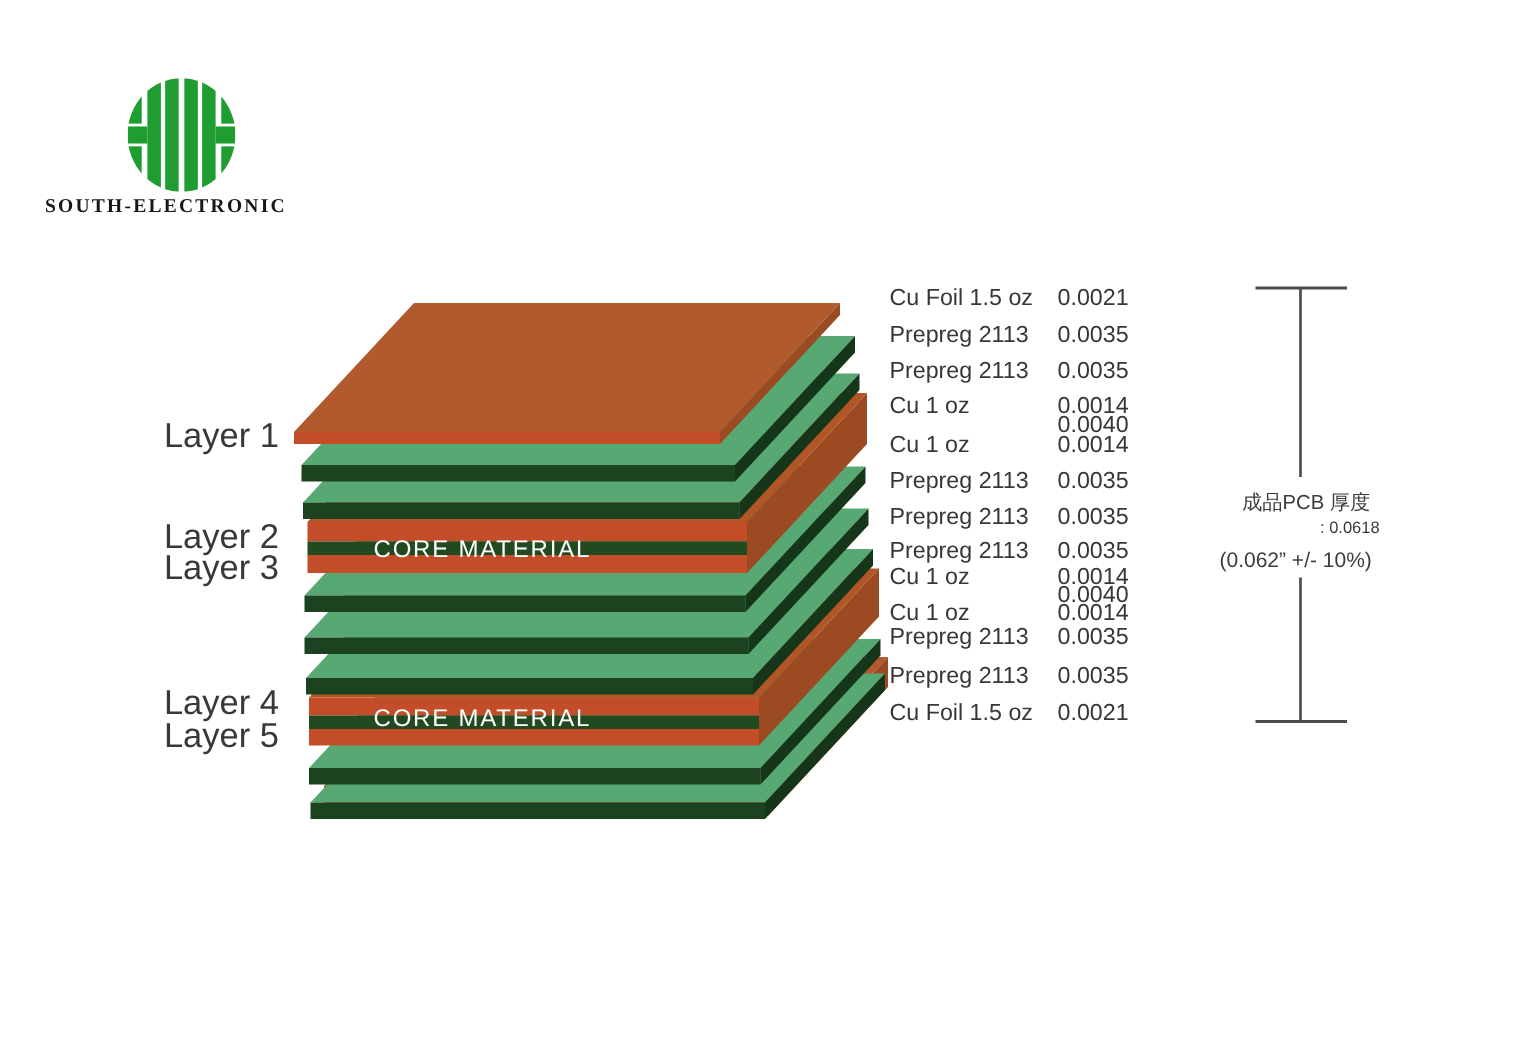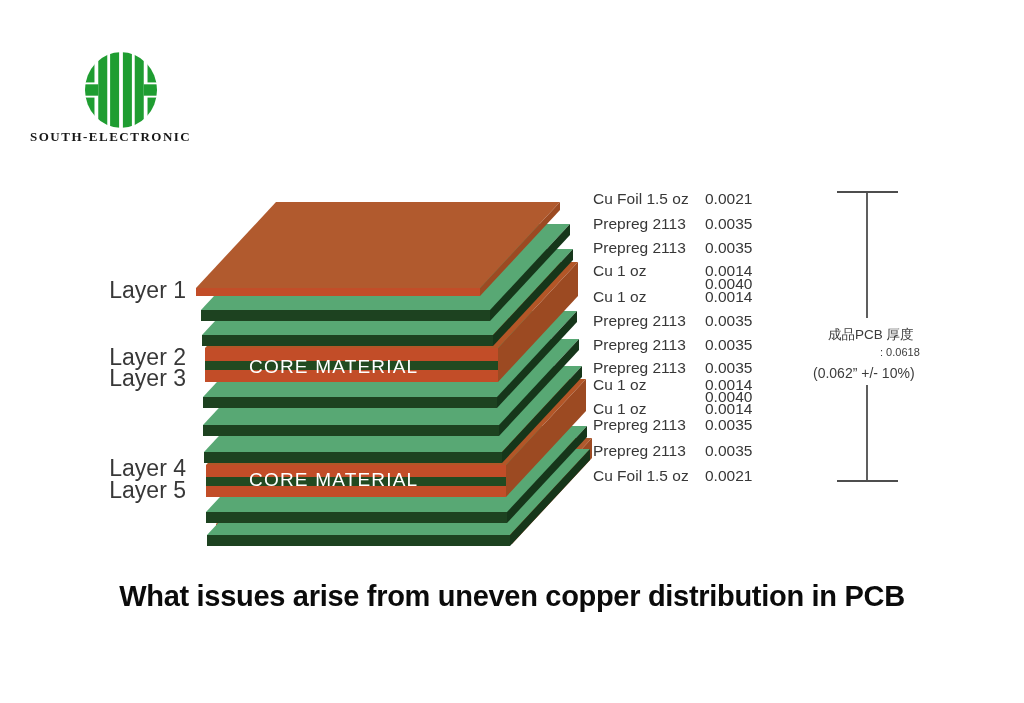--- a/index.html
+++ b/index.html
@@ -8,21 +8,21 @@
   #stack-svg{position:absolute;left:0;top:0;width:1024px;height:703px;}
   
   .logo-icon{position:absolute;left:85px;top:52px;width:72px;height:76px;}
   .brand-name{position:absolute;left:30px;top:129px;width:200px;text-align:left;
               font-family:"Liberation Serif", serif;font-weight:bold;font-size:13px;
               letter-spacing:1.5px;color:#171717;white-space:nowrap;}
   
   .layer-label{position:absolute;left:88px;width:98px;text-align:right;
                font-size:23px;line-height:22px;color:#383838;}
   
-  .core-label{position:absolute;left:249px;color:#ffffff;font-size:19px;
+  .core-label{position:absolute;left:249px;color:#ffffff;font-size:16px;
               letter-spacing:1.2px;line-height:24px;white-space:nowrap;}
   
   .mrow{position:absolute;left:593px;height:18px;font-size:15.5px;line-height:18px;
         color:#373737;white-space:nowrap;}
   .mlabel{display:inline-block;width:112px;}
   .mvalue{display:inline-block;}
   
   .note-line{position:absolute;color:#3c3c3c;white-space:nowrap;}
   #note1{left:828px;top:326px;font-size:13.5px;}
   #note2{left:880px;top:346px;font-size:11px;}
@@ -133,16 +133,15 @@
       <div class="mrow" style="top: 467px;"><span class="mlabel">Cu Foil 1.5 oz</span><span class="mvalue">0.0021</span></div>
     </div>
 
   <div>
     <div class="note-line" id="note1">成品PCB 厚度</div>
     <div class="note-line" id="note2">: 0.0618</div>
     <div class="note-line" id="note3">(0.062” +/- 10%)</div>
   </div>
 
   <div class="question">
-    <div>What issues arise from uneven copper distribution in PCB</div>
   </div>
 
 </div>
 
 </body></html>

